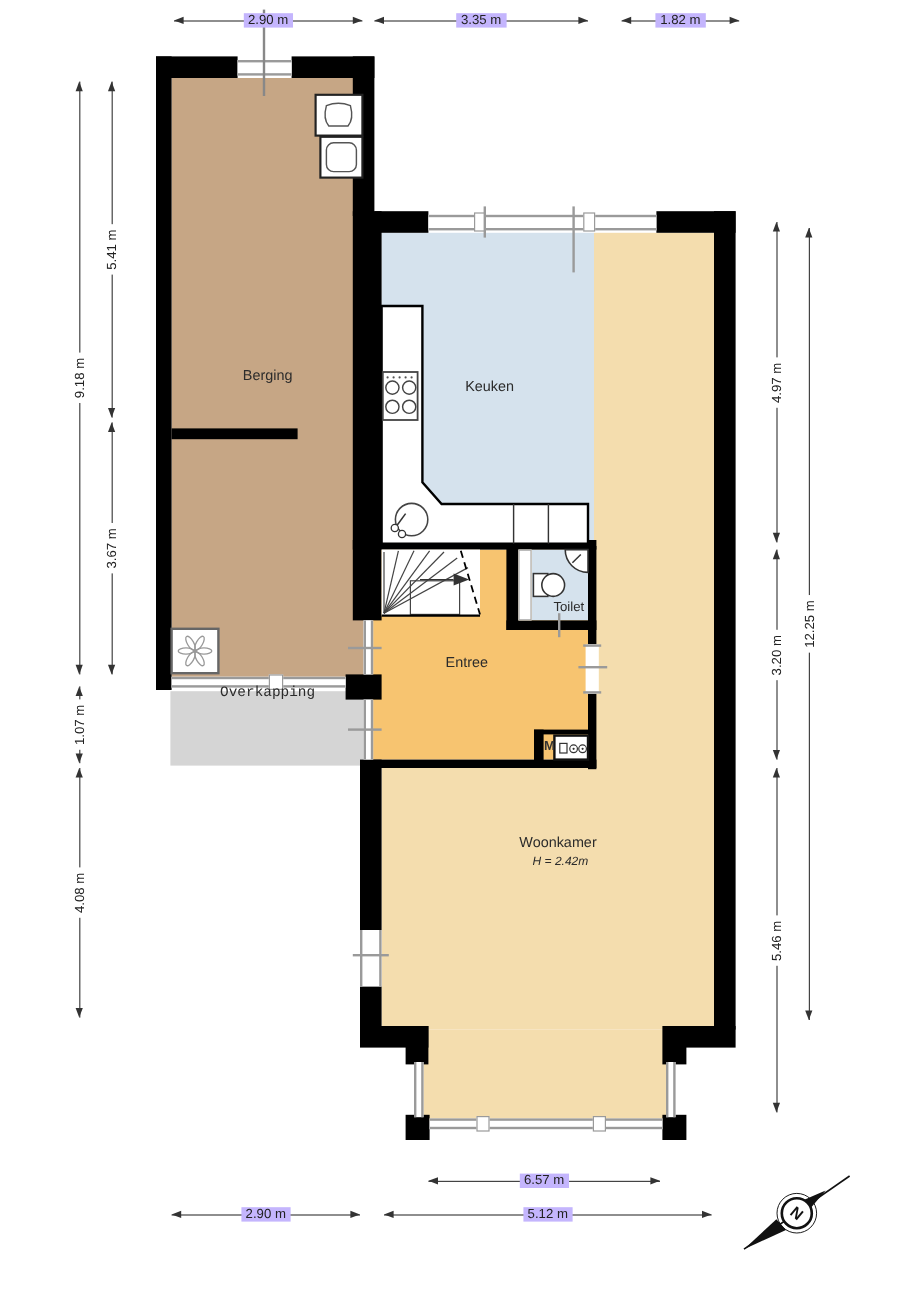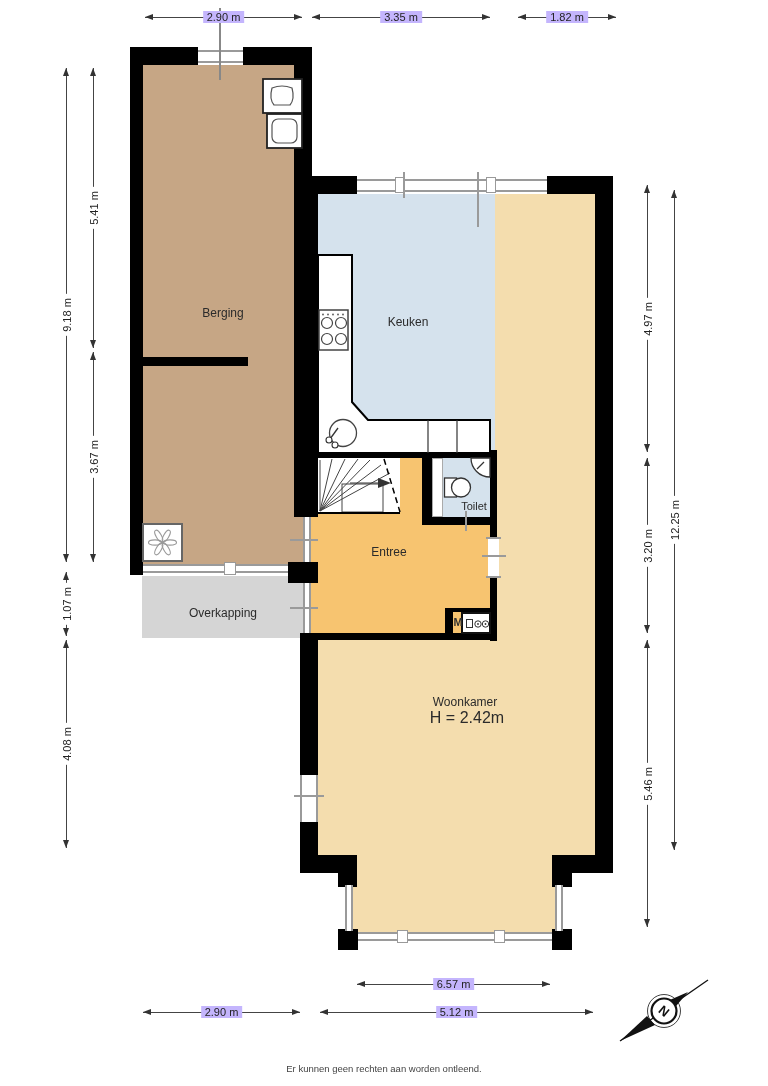--- a/index.html
+++ b/index.html
@@ -8,21 +8,21 @@
   .wall{position:absolute;background:#000;}
   .floor{position:absolute;}
   .glass-h{position:absolute;background:#fff;border-top:2px solid #9a9a9a;border-bottom:2px solid #9a9a9a;box-sizing:border-box;}
   .glass-v{position:absolute;background:#fff;border-left:2px solid #9a9a9a;border-right:2px solid #9a9a9a;box-sizing:border-box;}
   .mullion{position:absolute;background:#fff;border:1px solid #9a9a9a;box-sizing:border-box;}
   .tick-h{position:absolute;height:2px;background:#9a9a9a;}
   .tick-v{position:absolute;width:2px;background:#9a9a9a;}
   .door-strip{position:absolute;background:#fff;border:1px solid #aaa;box-sizing:border-box;}
   .room-label{position:absolute;transform:translate(-50%,-50%);font-size:12px;color:#2b2b2b;white-space:nowrap;}
   .room-label.small{font-size:11px;}
-  .room-label.tiny{font-size:16px;}
+  .room-label.tiny{font-size:10px;font-style:italic;}
   .m-label{position:absolute;transform:translate(-50%,-50%);font-size:11px;font-weight:bold;color:#333;}
   .dim{position:absolute;color:#222;font-size:11px;}
   .dim.h{border-top:1px solid #444;}
   .dim.h::before{content:"";position:absolute;left:0;top:-4.5px;width:0;height:0;
     border-top:3.5px solid transparent;border-bottom:3.5px solid transparent;border-right:8px solid #333;}
   .dim.h::after{content:"";position:absolute;right:0;top:-4.5px;width:0;height:0;
     border-top:3.5px solid transparent;border-bottom:3.5px solid transparent;border-left:8px solid #333;}
   .dim.h .lbl{position:absolute;left:50%;top:-1px;transform:translate(-50%,-50%);
     background:#c4b5fd;padding:0 4px;white-space:nowrap;}
   .dim.v{border-left:1px solid #444;}
@@ -196,21 +196,21 @@
       <circle cx="485.5" cy="624" r="3.2" fill="#fff" stroke="#333" stroke-width="1"></circle>
       <circle cx="478" cy="624" r="0.9" fill="#333"></circle>
       <circle cx="485.5" cy="624" r="0.9" fill="#333"></circle>
     </g>
   </svg>
 
   <span class="room-label" style="left:223px;top:313px;">Berging</span>
   <span class="room-label" style="left:408px;top:322px;">Keuken</span>
   <span class="room-label small" style="left:474px;top:506px;text-align:center;">Toilet</span>
   <span class="room-label" style="left:389px;top:552px;">Entree</span>
-  <span class="room-label" style="left:223px;top:613px;">Overkapping</span>
+  <span class="room-label" style="left:223px;top:577px;font-family:Liberation Mono, monospace;">Overkapping</span>
   <span class="room-label" style="left:465px;top:702px;">Woonkamer</span>
   <span class="room-label tiny" style="left:467px;top:718px;">H = 2.42m</span>
   <span class="m-label" style="left:458px;top:622px;">M</span>
 
   <div class="dim h" style="left:145px;top:17px;width:157px;">
     <span class="lbl">2.90 m</span>
     </div>
   <div class="dim h" style="left:312px;top:17px;width:178px;">
     <span class="lbl">3.35 m</span>
     </div>
@@ -259,15 +259,14 @@
 
   <svg width="130" height="105" viewBox="0 0 130 105" style="left:600px;top:958px;">
     <line x1="20" y1="83" x2="108" y2="22" stroke="#111" stroke-width="1.3"></line>
     <polygon points="88,34 63,45 71,54" fill="#111"></polygon>
     <polygon points="20,83 47,58 55,67" fill="#111"></polygon>
     <circle cx="64" cy="53" r="16.5" fill="none" stroke="#111" stroke-width="0.8"></circle>
     <circle cx="64" cy="53" r="12.5" fill="#fff" stroke="#111" stroke-width="2.2"></circle>
     <text x="64" y="53" transform="rotate(40 64 53)" text-anchor="middle" dominant-baseline="central" font-family="Liberation Sans, sans-serif" font-size="13" font-weight="bold" fill="#111">N</text>
   </svg>
 
-  <div class="footer-line" style="top:1063px;">Er kunnen geen rechten aan worden ontleend.</div>
 
 </div>
 
 </body></html>

